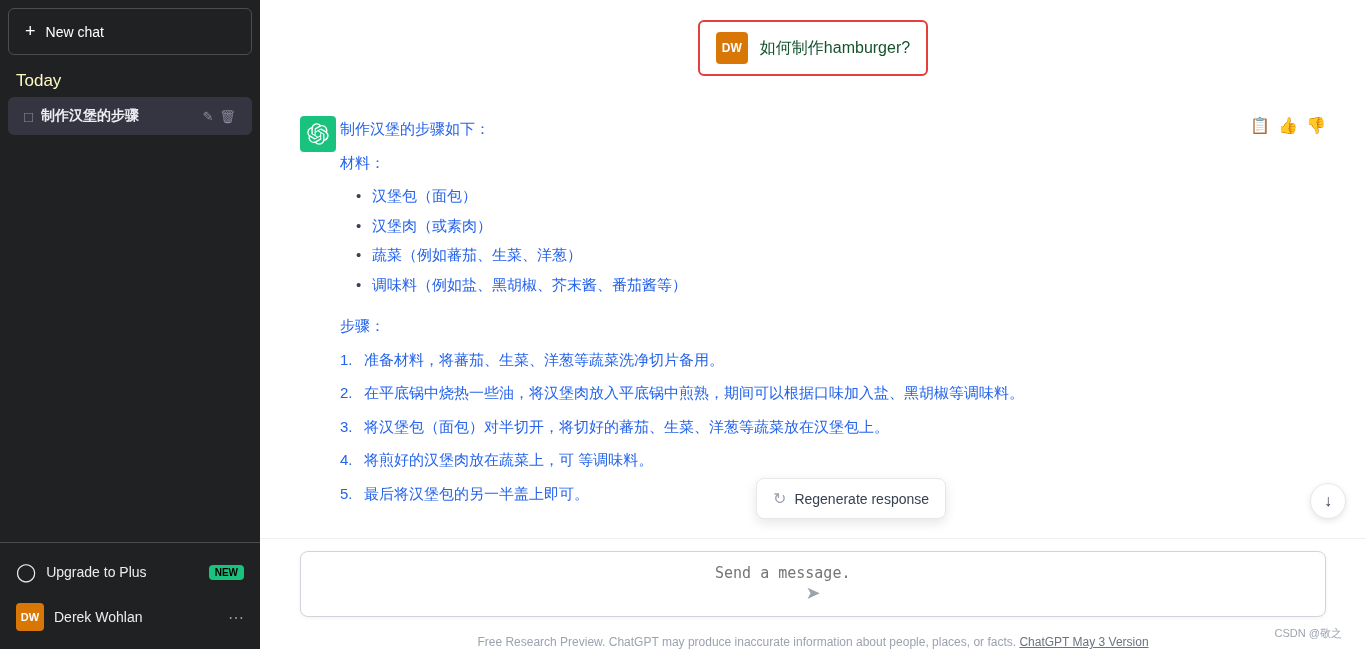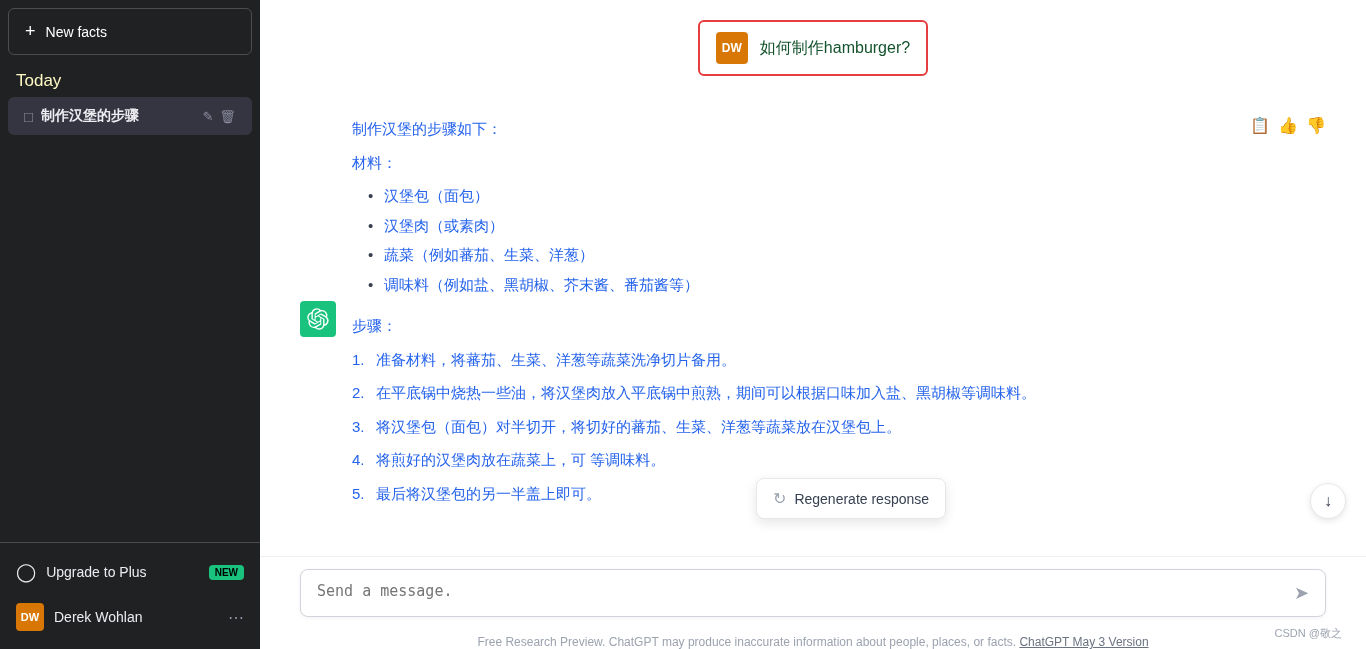--- a/index.html
+++ b/index.html
@@ -131,26 +131,25 @@
       flex-shrink: 0;
     }
     .user-message-text {
       font-size: 16px;
       color: #14532d;
     }
 
     
     .assistant-message-row {
       display: flex;
-      gap: 16px;
+      gap: 4px;
       margin-bottom: 20px;
       background: #ffffff;
       padding: 16px 0;
       position: relative;
-      align-items: center;
     }
     .assistant-avatar {
       width: 36px; height: 36px;
       background: #19c37d;
       border-radius: 4px;
       display: flex; align-items: center; justify-content: center;
       flex-shrink: 0;
     }
     .assistant-avatar svg { width: 22px; height: 22px; fill: white; }
 
@@ -221,26 +220,27 @@
     }
 
     
     #input-area {
       border-top: 1px solid #f0f0f0;
       padding: 12px 40px;
       background: #ffffff;
     }
     .input-wrapper {
       display: flex;
-      align-items: flex-start;
+      align-items: center;
       border: 1px solid #d1d5db;
       border-radius: 8px;
       padding: 12px 16px;
       background: #ffffff;
       box-shadow: 0 1px 4px rgba(0,0,0,0.06);
+      flex-direction: column;
     }
     .message-input {
       flex: 1;
       border: none;
       outline: none;
       font-size: 15px;
       color: #374151;
       background: transparent;
       resize: none;
     }
@@ -268,21 +268,21 @@
       font-size: 11px;
       color: #9ca3af;
     }
   </style>
 </head>
 <body>
 
 <div id="sidebar">
   <button id="new-chat-btn">
     <span class="plus-icon">+</span>
-    <span>New facts</span>
+    <span>New chat</span>
   </button>
 
   <div class="sidebar-section-label">Today</div>
 
   <div class="chat-item">
     <span class="chat-item-icon">□</span>
     <span class="chat-item-text">制作汉堡的步骤</span>
     <div class="chat-item-actions">
       <span>✎</span>
       <span>🗑</span>

